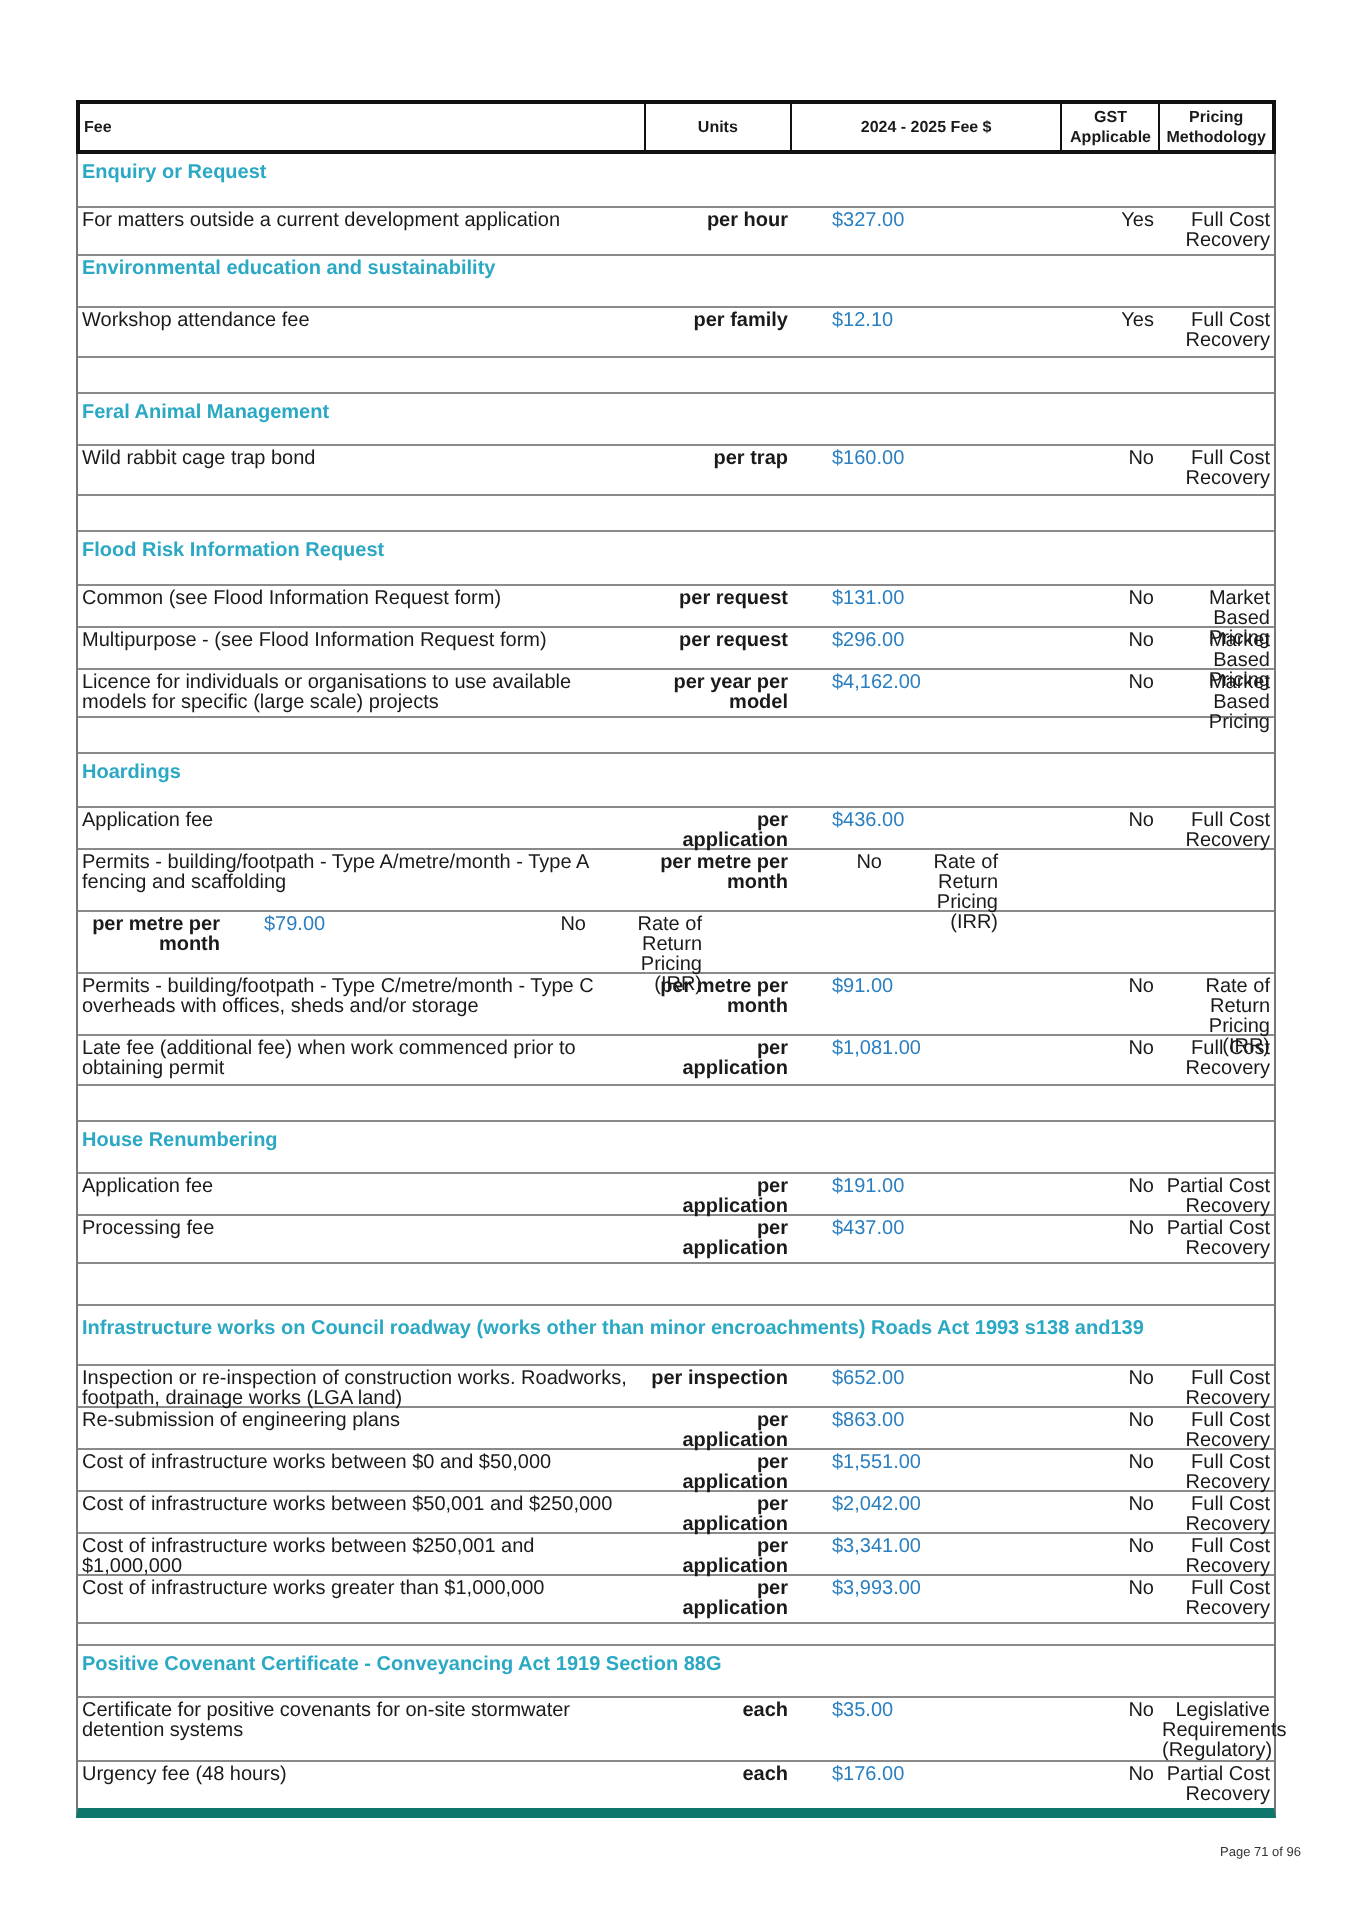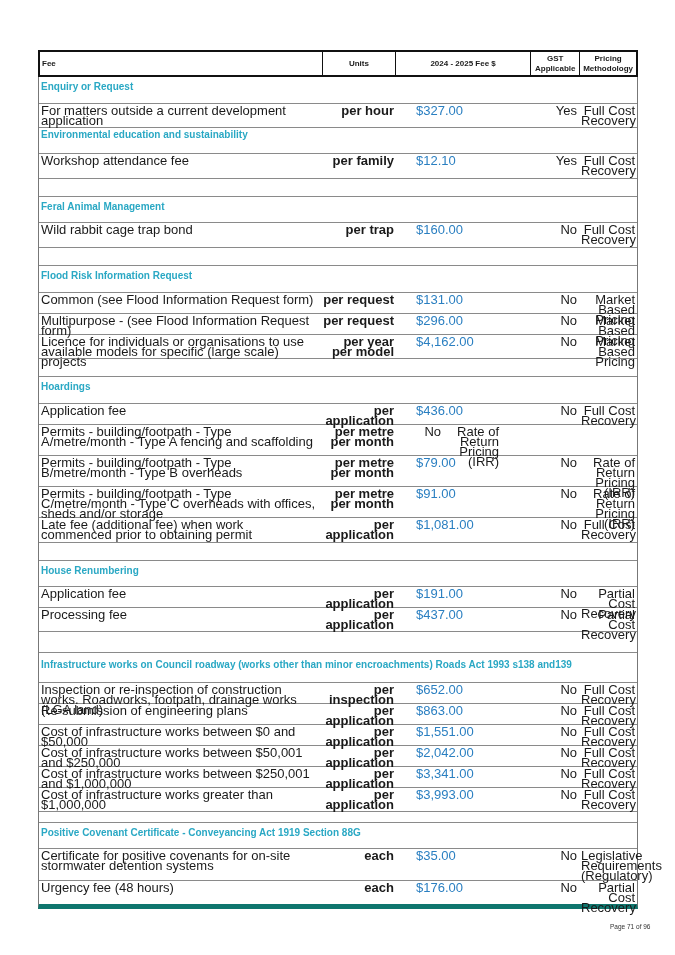--- a/index.html
+++ b/index.html
@@ -9,21 +9,21 @@
   .hdr > div { box-sizing:border-box; font-weight:bold; font-size:8px; display:flex; align-items:center; justify-content:center; text-align:center; line-height:10px; border-right:1px solid #111; }
   .hdr > div:last-child { border-right:none; }
   .c-fee { width:284px; }
   .c-units { width:73px; }
   .c-price { width:136px; }
   .c-gst { width:49px; }
   .c-pm { width:56px; }
   .hdr .c-fee { justify-content:flex-start; padding-left:2px; }
   .sec { box-sizing:border-box; border-bottom:1px solid #8a8a8a; position:relative; }
   .sec-title { position:absolute; left:2px; top:4px; font-weight:bold; font-size:10px; color:#2aa8c4; white-space:nowrap; }
-  .row { display:flex; box-sizing:border-box; border-bottom:1px solid #8a8a8a; font-size:13px; line-height:10px; }
+  .row { display:flex; box-sizing:border-box; border-bottom:1px solid #8a8a8a; font-size:10px; line-height:10px; }
   .row > div { box-sizing:border-box; padding-top:2px; }
   .row .c-fee { padding-left:2px; padding-right:6px; }
   .row .c-units { text-align:right; padding-right:2px;font-weight:bold; }
   .row .c-price { color:#2a7fc1; padding-left:20px; }
   .row .c-gst { text-align:right; padding-right:4px; }
   .row .c-pm { text-align:right; padding-right:2px; }
   .spacer { box-sizing:border-box; border-bottom:1px solid #8a8a8a; }
   .footer { position:absolute; left:610px; top:923px; font-size:6.5px; color:#333; white-space:nowrap; }
 </style>
 </head>
@@ -109,21 +109,20 @@
     <div class="c-gst">No</div>
     <div class="c-pm">Full Cost Recovery</div>
   </div>
   <div class="row" style="height:31px">
     <div class="c-fee">Permits - building/footpath - Type A/metre/month - Type A fencing and scaffolding</div>
     <div class="c-units">per metre per month</div>
     <div class="c-gst">No</div>
     <div class="c-pm">Rate of Return Pricing (IRR)</div>
   </div>
   <div class="row" style="height:31px">
-    <div class="c-fee">Permits - building/footpath - Type B/metre/month - Type B overheads</div>
     <div class="c-units">per metre per month</div>
     <div class="c-price">$79.00</div>
     <div class="c-gst">No</div>
     <div class="c-pm">Rate of Return Pricing (IRR)</div>
   </div>
   <div class="row" style="height:31px">
     <div class="c-fee">Permits - building/footpath - Type C/metre/month - Type C overheads with offices, sheds and/or storage</div>
     <div class="c-units">per metre per month</div>
     <div class="c-price">$91.00</div>
     <div class="c-gst">No</div>

